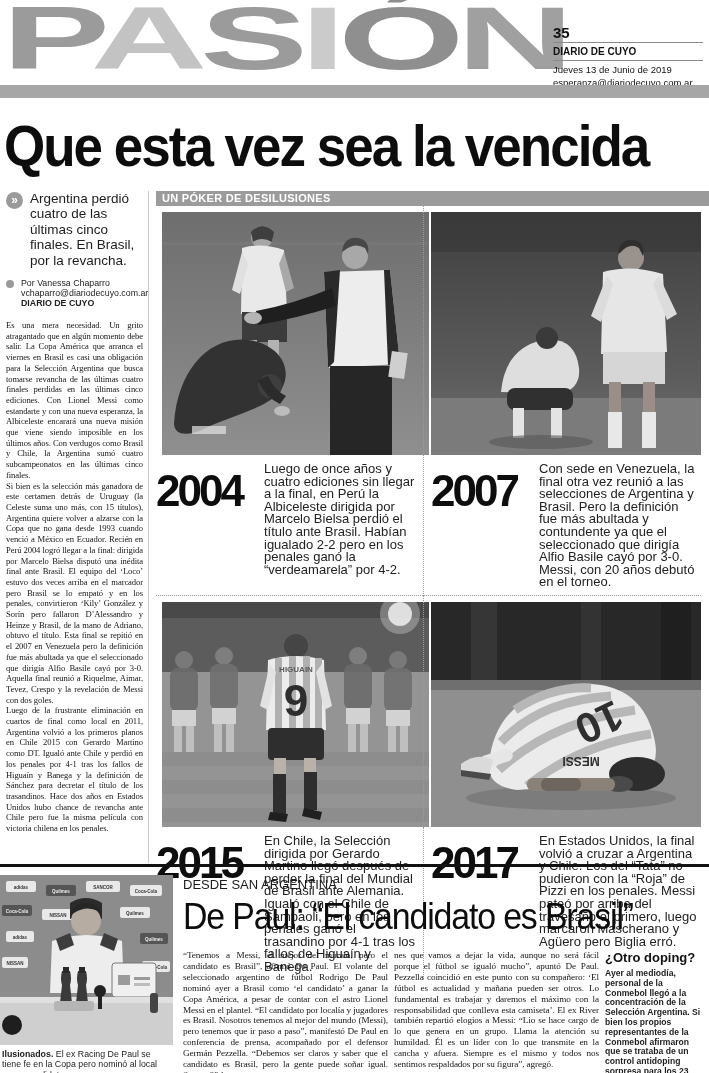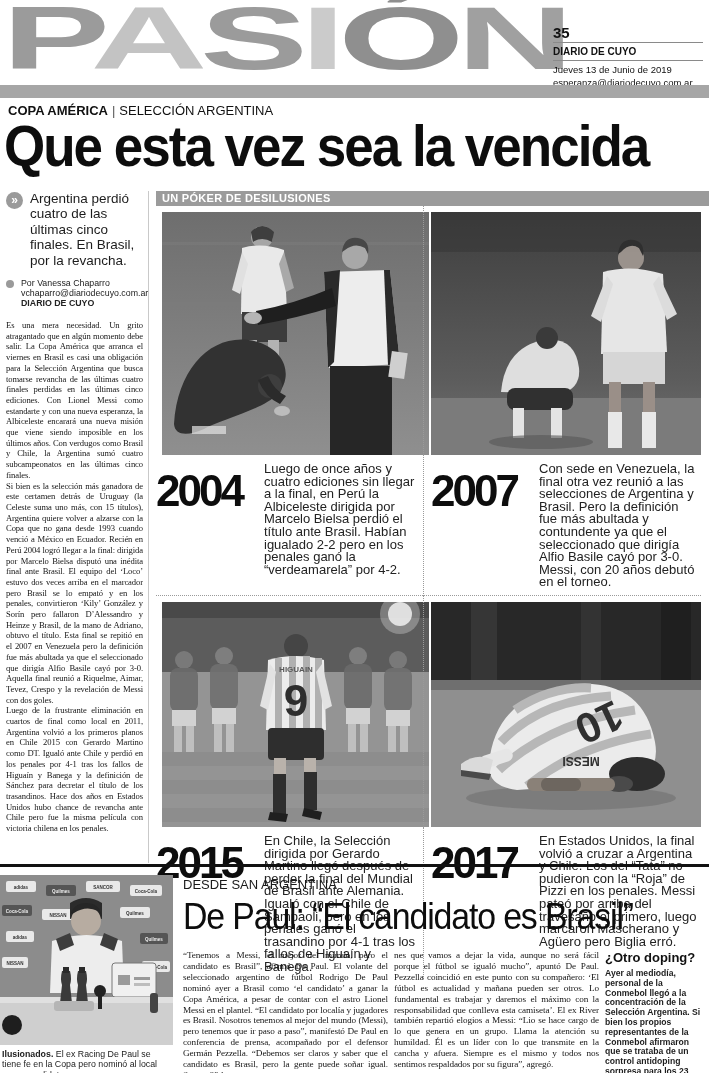--- a/index.html
+++ b/index.html
@@ -70,23 +70,20 @@
     <div class="masthead-word"><span class="ml0">P</span><span class="ml1">A</span><span class="ml2">S</span><span class="ml3">I</span><span class="ml4">Ó</span><span class="ml5">N</span></div>
   </div>
   <div class="pageinfo">
     <div class="pnum">35</div>
     <div class="pname">DIARIO DE CUYO</div>
     <div>Jueves 13 de Junio de 2019</div>
     <div>esperanza@diariodecuyo.com.ar</div>
   </div>
   <div class="graybar"></div>
 
-  <div class="kicker">
-    <b>COPA AMÉRICA</b><span class="sep">|</span><span>SELECCIÓN ARGENTINA</span>
-  </div>
   <div class="headline">Que esta vez sea la vencida</div>
 
   <div class="leftcol">
     <div class="deck">
       <span class="chevron">»</span>
       <span>Argentina perdió cuatro de las últimas cinco finales. En Brasil, por la revancha.</span>
     </div>
     <div class="byline">
       <span class="dot"></span>
       <div>Por Vanessa Chaparro</div>

